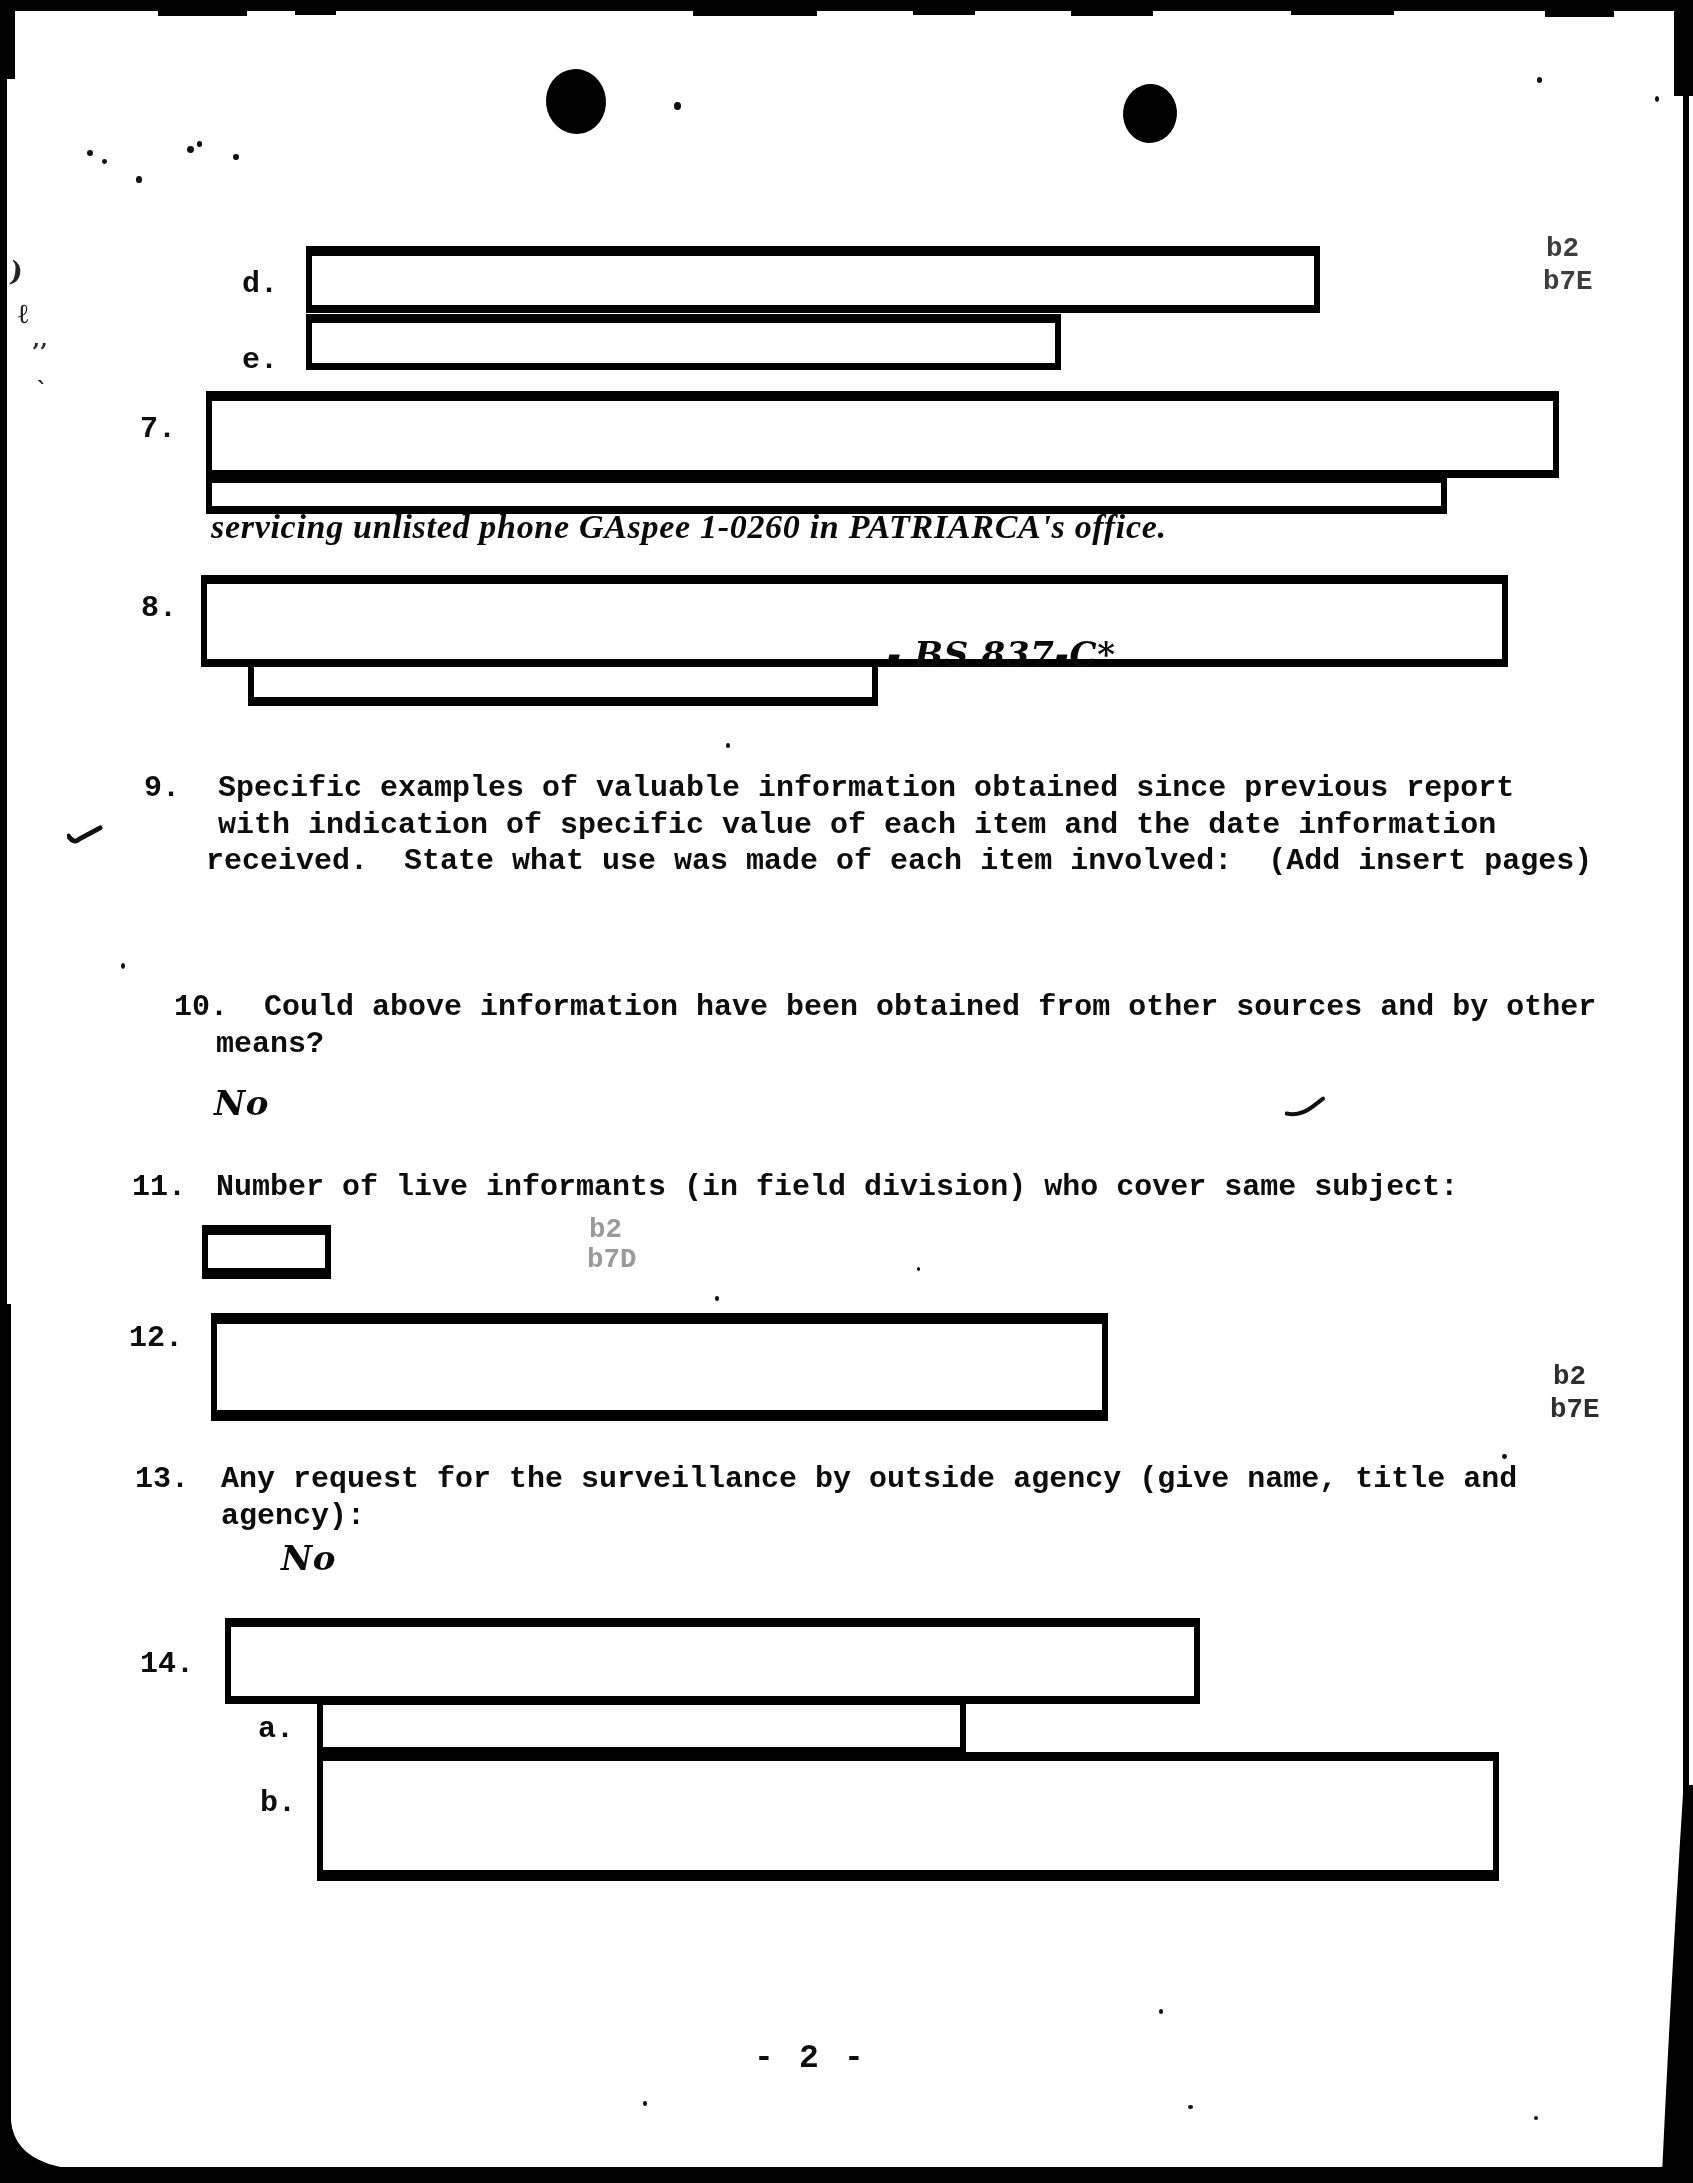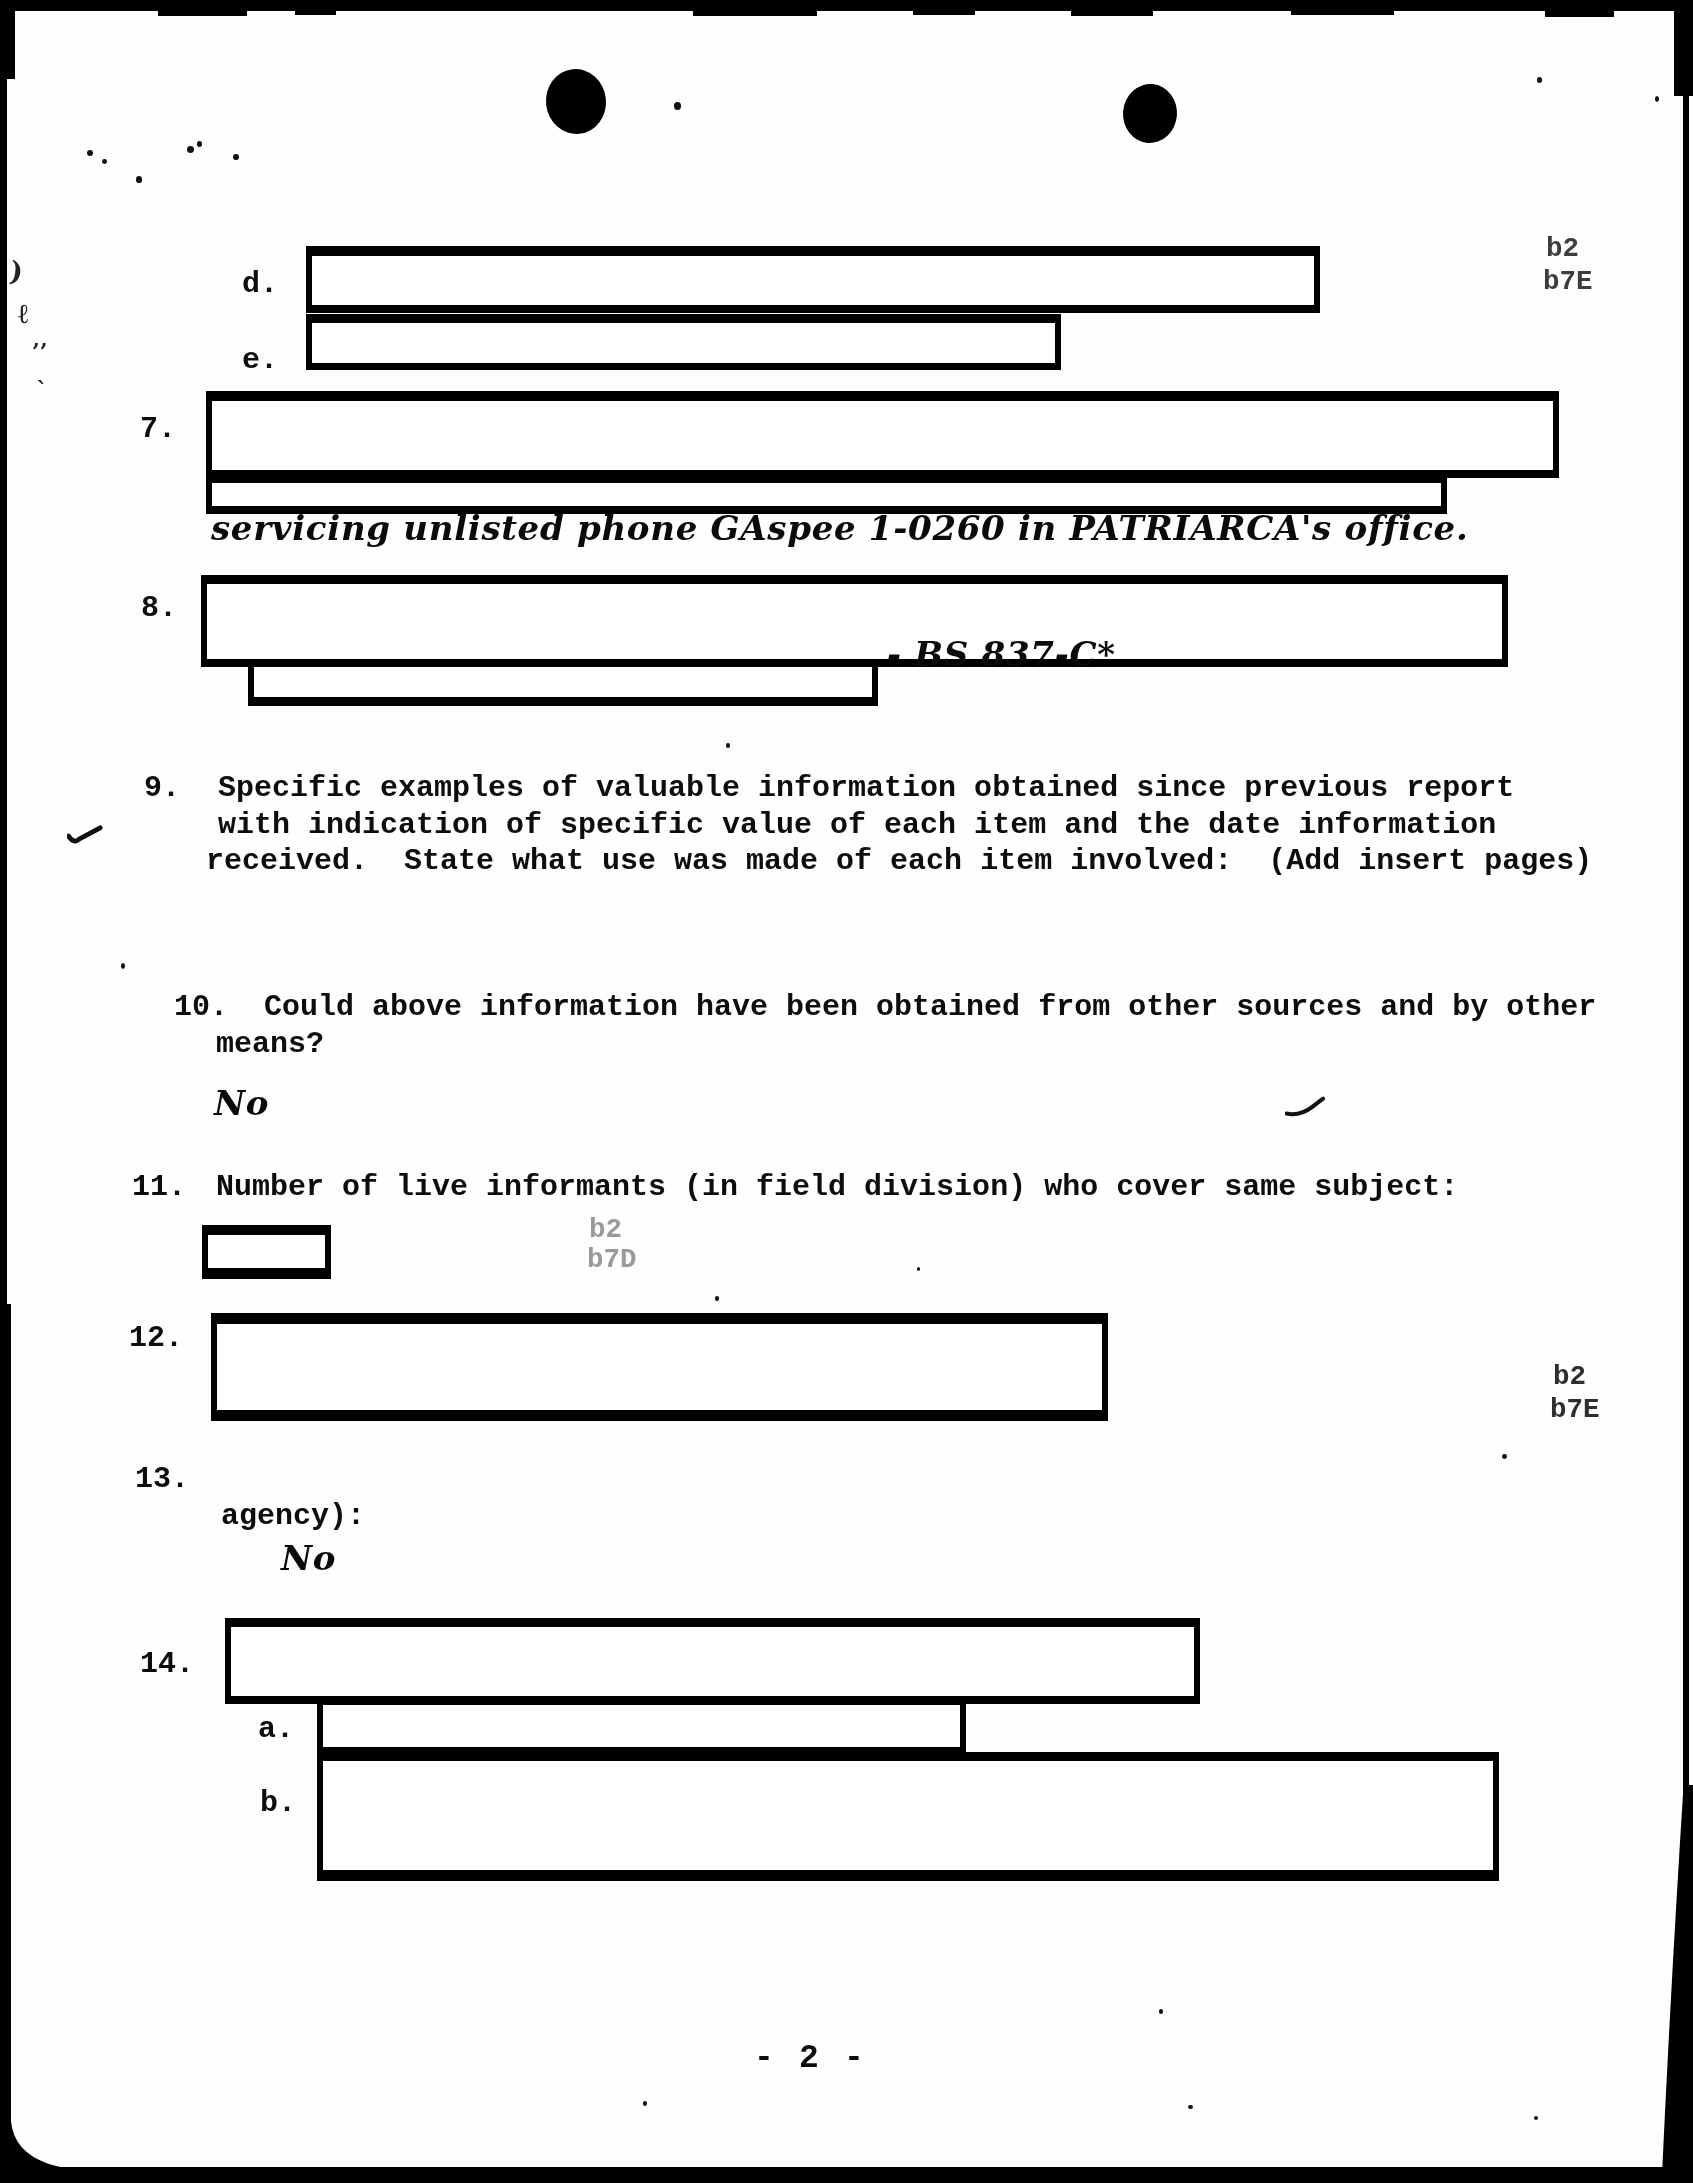--- a/index.html
+++ b/index.html
@@ -109,21 +109,21 @@
 
   <div class="tw" style="left:242px;top:266px;">d.</div>
   <div class="box" style="left:306px;top:246px;width:1014px;height:67px;border-top-width:10.3px;border-bottom-width:8.2px;"></div>
 
   <div class="tw" style="left:242px;top:342px;">e.</div>
   <div class="box" style="left:306px;top:314px;width:755px;height:56px;border-top-width:9.6px;border-bottom-width:7.6px;"></div>
 
   <div class="tw" style="left:140px;top:411px;">7.</div>
   <div class="box" style="left:206px;top:391px;width:1353px;height:87px;border-top-width:10.3px;border-bottom-width:8.2px;"></div>
   <div class="box" style="left:206px;top:474px;width:1241px;height:40px;border-top-width:9px;border-bottom-width:8.2px;"></div>
-  <div class="it" style="left:211px;top:508px;">servicing unlisted phone GAspee 1-0260 in PATRIARCA's office.</div>
+  <div class="it" style="left:211px;top:508px;font-family:Liberation Serif, serif;">servicing unlisted phone GAspee 1-0260 in PATRIARCA's office.</div>
 
   <div class="tw" style="left:141px;top:590px;">8.</div>
   <div class="box" style="left:201px;top:575px;width:1307px;height:92px;border-top-width:9.6px;border-bottom-width:8.2px;"></div>
   <div class="box" style="left:248px;top:661px;width:630px;height:45px;border-top-width:6.9px;border-bottom-width:9.6px;"></div>
   <div class="it" style="left:887px;top:634px;">- BS 837-C*</div>
 
   <div class="tw" style="left:144px;top:770px;">9.</div>
   <div class="tw" style="left:218px;top:770px;">Specific examples of valuable information obtained since previous report</div>
   <div class="tw" style="left:218px;top:807px;">with indication of specific value of each item and the date information</div>
   <div class="tw" style="left:206px;top:843px;">received.  State what use was made of each item involved:  (Add insert pages)</div>
@@ -138,20 +138,21 @@
   <div class="box" style="left:202px;top:1225px;width:129px;height:54px;border-top-width:10.3px;border-bottom-width:11px;"></div>
   <div class="ex" style="left:589px;top:1214px;color:#9a9a9a;">b2</div>
   <div class="ex" style="left:587px;top:1244px;color:#9a9a9a;">b7D</div>
 
   <div class="tw" style="left:129px;top:1320px;">12.</div>
   <div class="box" style="left:211px;top:1313px;width:897px;height:108px;border-top-width:11.7px;border-bottom-width:11.7px;"></div>
   <div class="ex" style="left:1553px;top:1361px;color:#2e2e2e;">b2</div>
   <div class="ex" style="left:1550px;top:1394px;color:#2e2e2e;">b7E</div>
 
   <div class="tw" style="left:135px;top:1461px;">13.</div>
+  <div class="tw" style="left:221px;top:1461px;">Any request for the surveillance by outside agency (give name, title and</div>
   <div class="tw" style="left:221px;top:1498px;">agency):</div>
   <div class="it" style="left:281px;top:1538px;">No</div>
 
   <div class="tw" style="left:140px;top:1646px;">14.</div>
   <div class="box" style="left:225px;top:1618px;width:975px;height:86px;border-top-width:9.6px;border-bottom-width:8.2px;"></div>
   <div class="tw" style="left:258px;top:1711px;">a.</div>
   <div class="box" style="left:317px;top:1696px;width:649px;height:58px;border-top-width:9px;border-bottom-width:7.6px;"></div>
   <div class="tw" style="left:260px;top:1785px;">b.</div>
   <div class="box" style="left:317px;top:1752px;width:1182px;height:129px;border-top-width:9px;border-bottom-width:11px;"></div>
 

